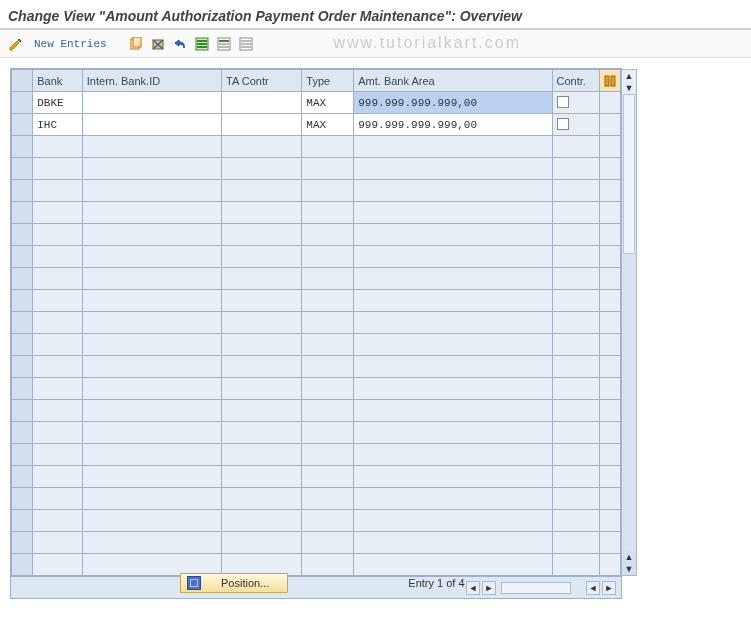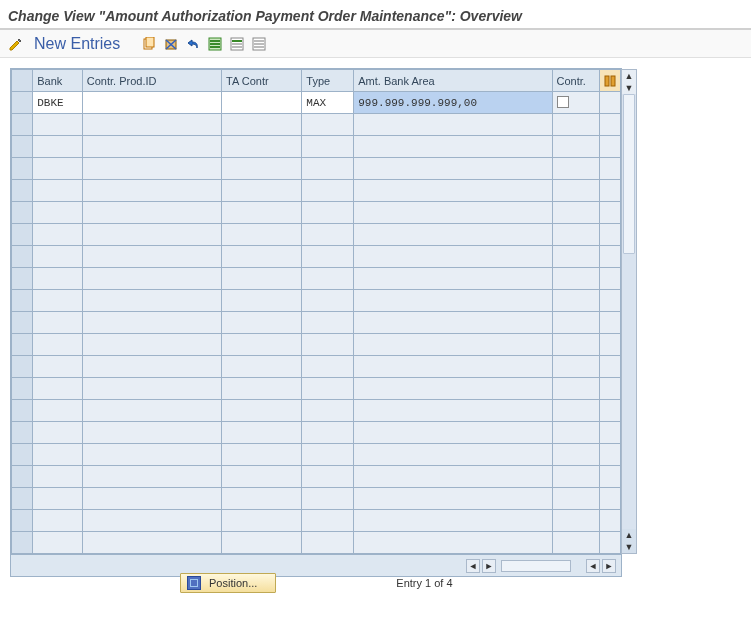--- a/index.html
+++ b/index.html
@@ -36,23 +36,24 @@
       top: 4px;
       font-size: 16px;
       color: rgba(120,120,120,0.35);
       letter-spacing: 2px;
       pointer-events: none;
     }
     .tb-icon { width: 16px; height: 16px; display: inline-flex; align-items: center; justify-content: center; cursor: pointer; }
     .tb-sep { width:1px; height:18px; background:transparent; margin:0 2px;}
     .new-entries {
       color: #3a5ea8;
-      font-size: 16px;
+      font-size: 11px;
       cursor: pointer;
       padding: 0 4px;
+      font-family: Liberation Mono, monospace;
     }
     .table-wrap {
       margin: 10px 0 0 10px;
       width: 612px;
       position: relative;
       border: 1px solid #9db2c8;
     }
     .grid-scroll-v {
       position: absolute;
       right: -16px;
@@ -133,21 +134,21 @@
       bottom:28px;
       left:0; right:0;
       display:flex;
       align-items:center;
       gap:120px;
       padding-left:180px;
     }
     .position-btn {
       display:flex;
       align-items:center;
-      gap:8px;
+      gap:20px;
       background:linear-gradient(#fff8dc, #f5df9d);
       border:1px solid #c0a954;
       padding:2px 18px 2px 6px;
       font-size:11px;
       cursor:pointer;
       border-radius:1px;
       height:20px;
     }
     .position-btn .picon{ width:14px;height:14px; background:#5070c0; border:1px solid #2a4a9a; position:relative;}
     .position-btn .picon::after{content:"";position:absolute;left:2px;top:2px;right:2px;bottom:2px;border:1px solid #a0c8f0;}
@@ -202,49 +203,60 @@
       </svg>
   </span>
   <span class="tb-icon">
     <svg width="14" height="14" viewBox="0 0 14 14">
         <rect x="1" y="1" width="12" height="12" fill="#fff" stroke="#888"></rect>
         <rect x="2" y="3" width="10" height="2" fill="#bbb"></rect>
         <rect x="2" y="6" width="10" height="2" fill="#bbb"></rect>
         <rect x="2" y="9" width="10" height="2" fill="#bbb"></rect>
       </svg>
   </span>
+  <span class="watermark">www.tutorialkart.com</span>
 </div>
 
 <div class="table-wrap">
   <table class="table">
     <thead>
       <tr>
         <th class="col-rowsel"></th>
         <th class="col-bank">Bank</th>
-        <th class="col-prod">Contr. Prod.ID</th>
+        <th class="col-prod">Intern. Bank.ID</th>
         <th class="col-tatype">TA Contr</th>
         <th class="col-augr">Type</th>
         <th class="col-amt">Amt. Bank Area</th>
         <th class="col-contr">Contr.</th>
         <th class="col-config th-config">
           <svg width="12" height="12" viewBox="0 0 12 12">
               <rect x="1" y="1" width="4" height="10" fill="#e0a030" stroke="#a06000"></rect>
               <rect x="7" y="1" width="4" height="10" fill="#e0a030" stroke="#a06000"></rect>
             </svg>
         </th>
       </tr>
     </thead>
     <tbody id="tbody">
         <tr>
           <td class="col-rowsel"></td>
           <td class="col-bank cell-input">DBKE</td>
           <td class="col-prod cell-input"></td>
           <td class="col-tatype cell-input"></td>
           <td class="col-augr cell-input">MAX</td>
           <td class="col-amt cell-input cell-selected">999.999.999.999,00</td>
+          <td class="col-contr"><span class="chk"></span></td>
+          <td class="col-config"></td>
+        </tr>
+        <tr>
+          <td class="col-rowsel"></td>
+          <td class="col-bank cell-input">IHC</td>
+          <td class="col-prod cell-input"></td>
+          <td class="col-tatype cell-input"></td>
+          <td class="col-augr cell-input">MAX</td>
+          <td class="col-amt cell-input">999.999.999.999,00</td>
           <td class="col-contr"><span class="chk"></span></td>
           <td class="col-config"></td>
         </tr>
         <tr>
           <td class="col-rowsel"></td>
           <td class="col-bank"></td>
           <td class="col-prod"></td>
           <td class="col-tatype"></td>
           <td class="col-augr"></td>
           <td class="col-amt"></td>

